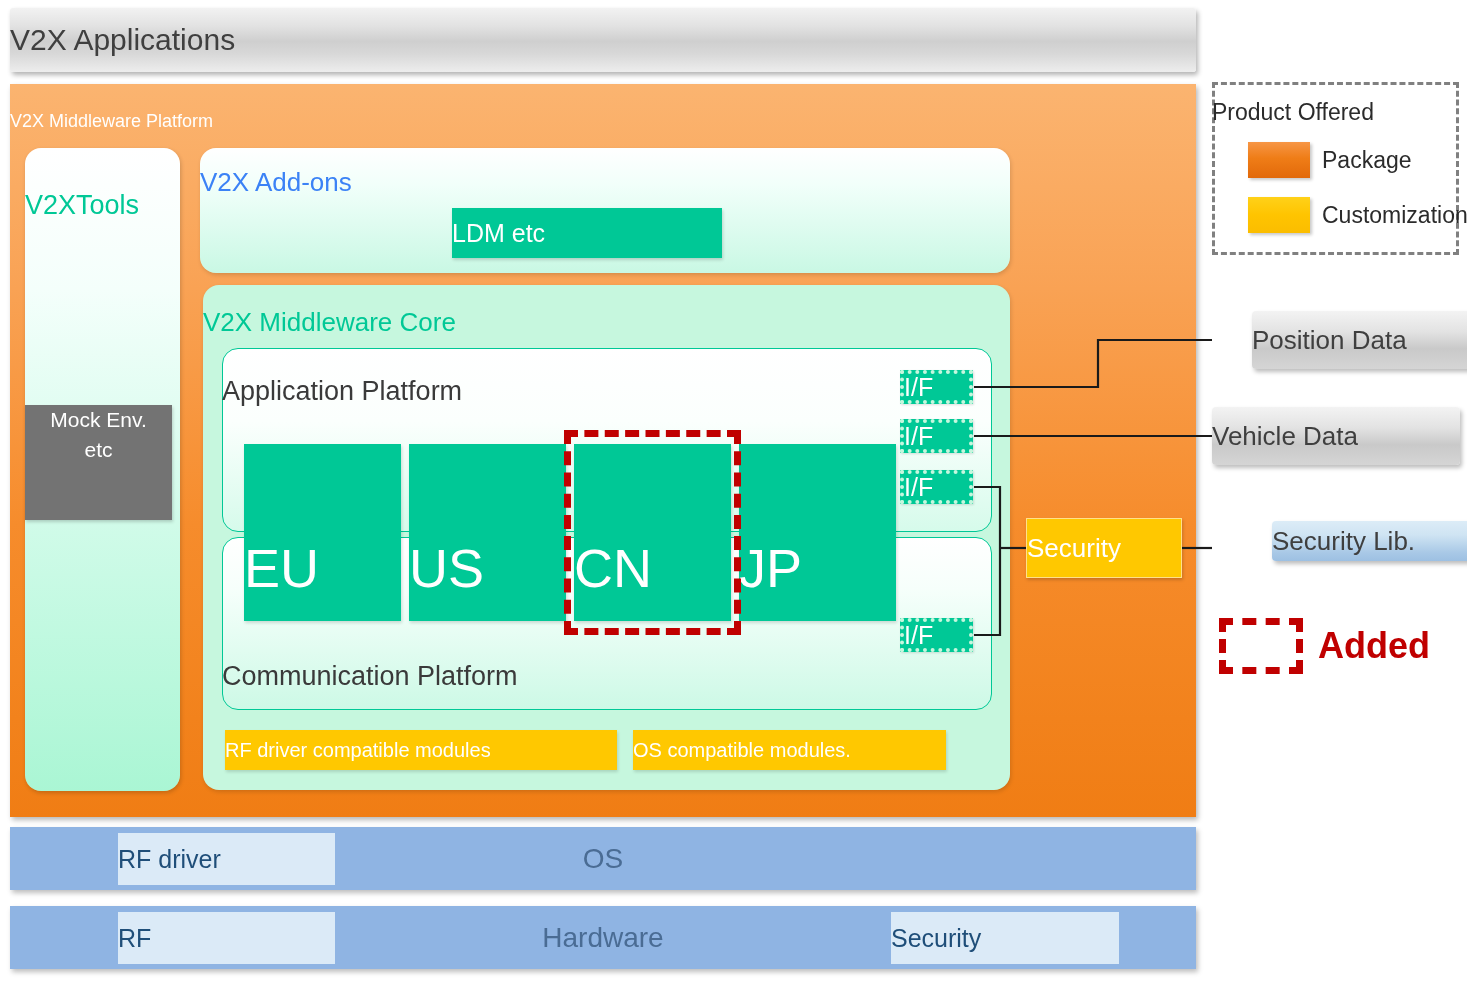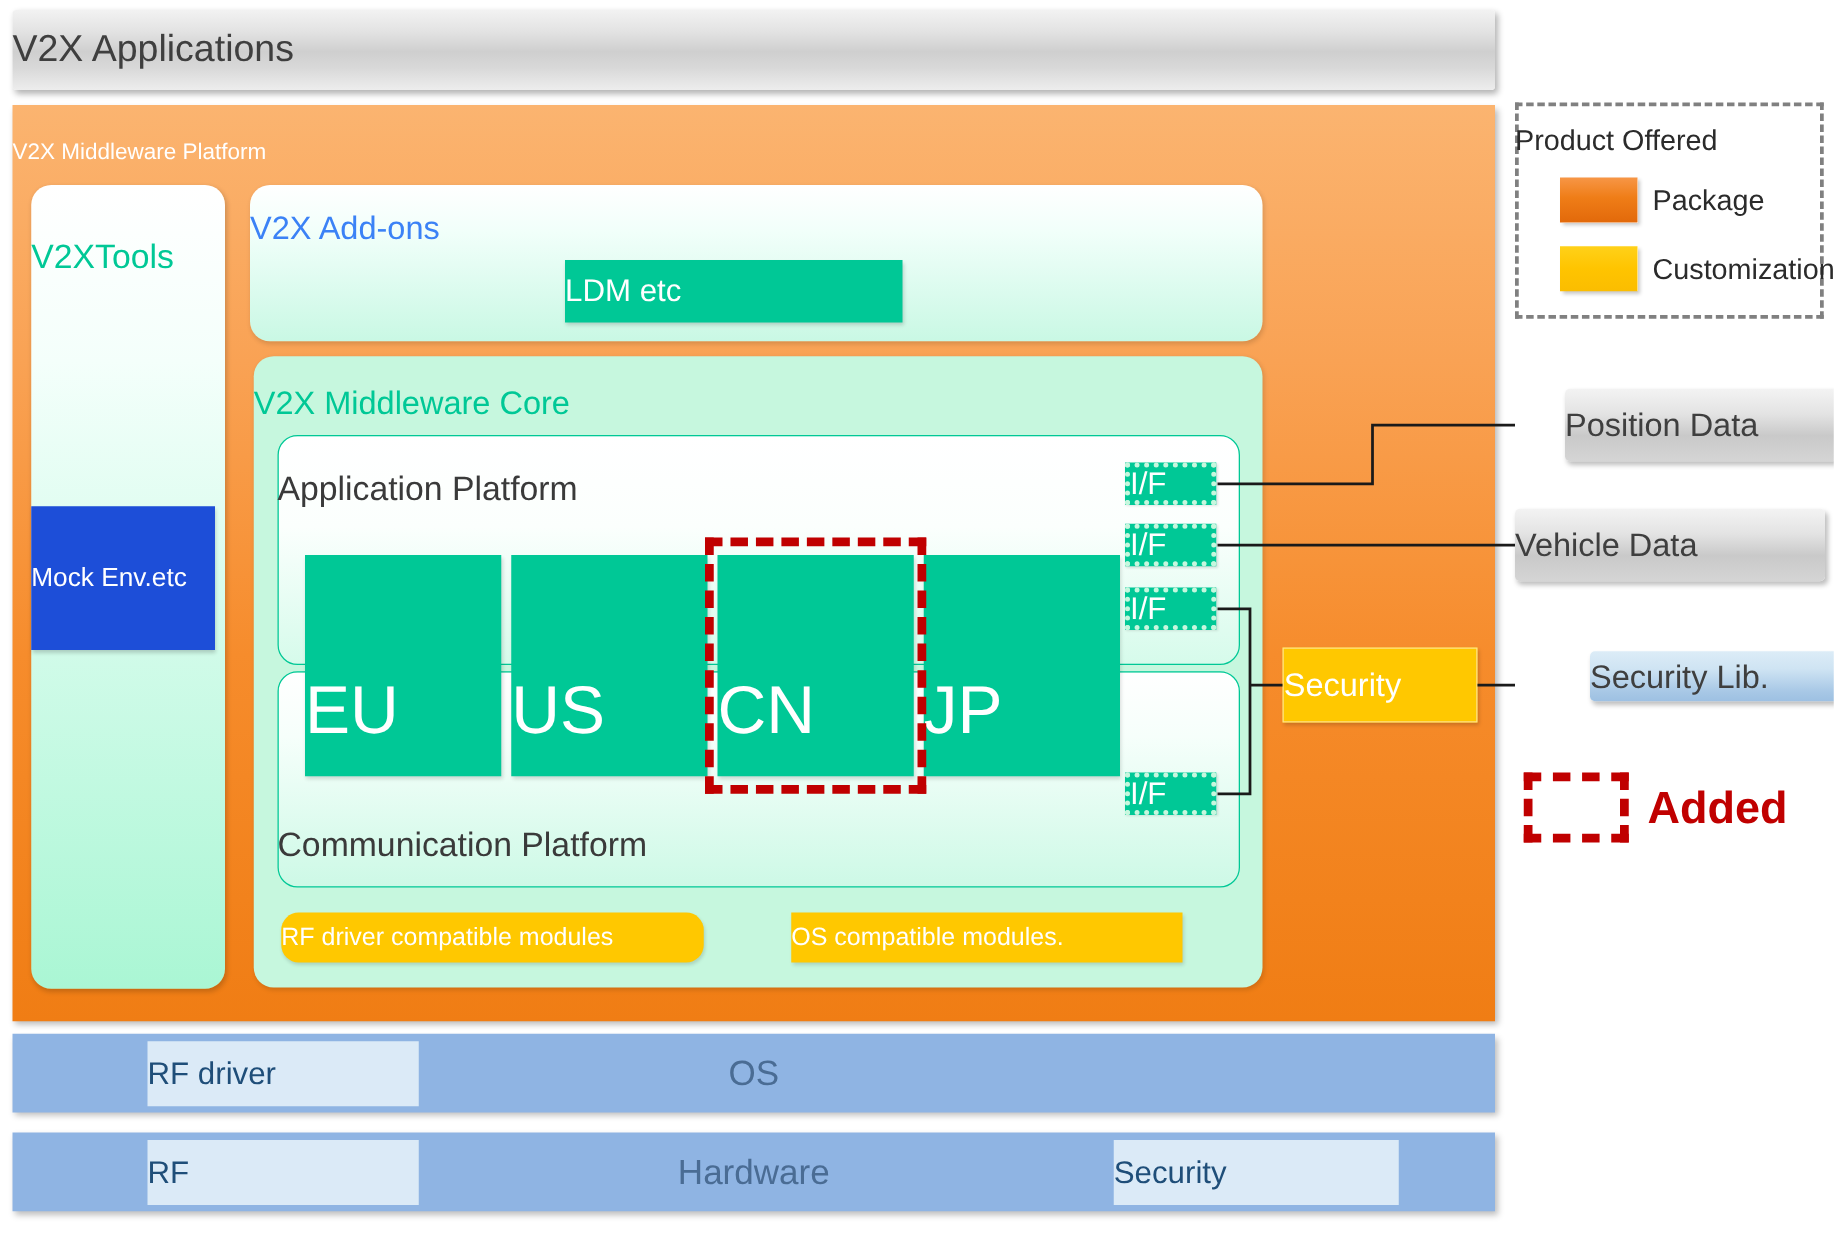--- a/index.html
+++ b/index.html
@@ -39,22 +39,22 @@
     background:linear-gradient(to bottom,#ffffff 0%,#f4fffb 22%,#d8fced 50%,#aaf6d4 100%);
     border-radius:16px;
     box-shadow:1px 2px 4px rgba(0,0,0,0.18);
   }
   #tools-title{
     left:25px;top:165px;width:155px;height:80px;
     color:#00c896;font-size:27px;line-height:38px;
   }
   #mock-env{
     left:25px;top:405px;width:147px;height:115px;
-    background:#1d4ed8;color:#ffffff;font-size:21px;line-height:30px;
-    flex-direction:row;
+    background:#737373;color:#ffffff;font-size:21px;line-height:30px;
+    flex-direction:column;
     box-shadow:1px 2px 3px rgba(0,0,0,0.18);
   }
 
   
   #addons{
     left:200px;top:148px;width:810px;height:125px;
     background:linear-gradient(to bottom,#ffffff 0%,#f1fffa 30%,#c9f8e4 100%);
     border-radius:16px;
     box-shadow:1px 2px 4px rgba(0,0,0,0.14);
   }
@@ -134,21 +134,21 @@
   #iface-2{left:900px;top:419px;}
   #iface-3{left:900px;top:470px;}
   #iface-4{left:900px;top:618px;}
 
   
   .ymod{
     top:730px;height:40px;
     background:#ffc800;color:#ffffff;font-size:20px;
     box-shadow:1px 2px 3px rgba(0,0,0,0.14);
   }
-  #mod-rf{left:225px;width:338px;border-radius:14px;}
+  #mod-rf{left:225px;width:392px;}
   #mod-os{left:633px;width:313px;}
 
   
   #security-box{
     left:1026px;top:518px;width:156px;height:60px;
     background:#ffc800;color:#ffffff;font-size:26px;
     border:1px solid #ffe08a;
     box-shadow:1px 2px 3px rgba(0,0,0,0.18);
   }
 

